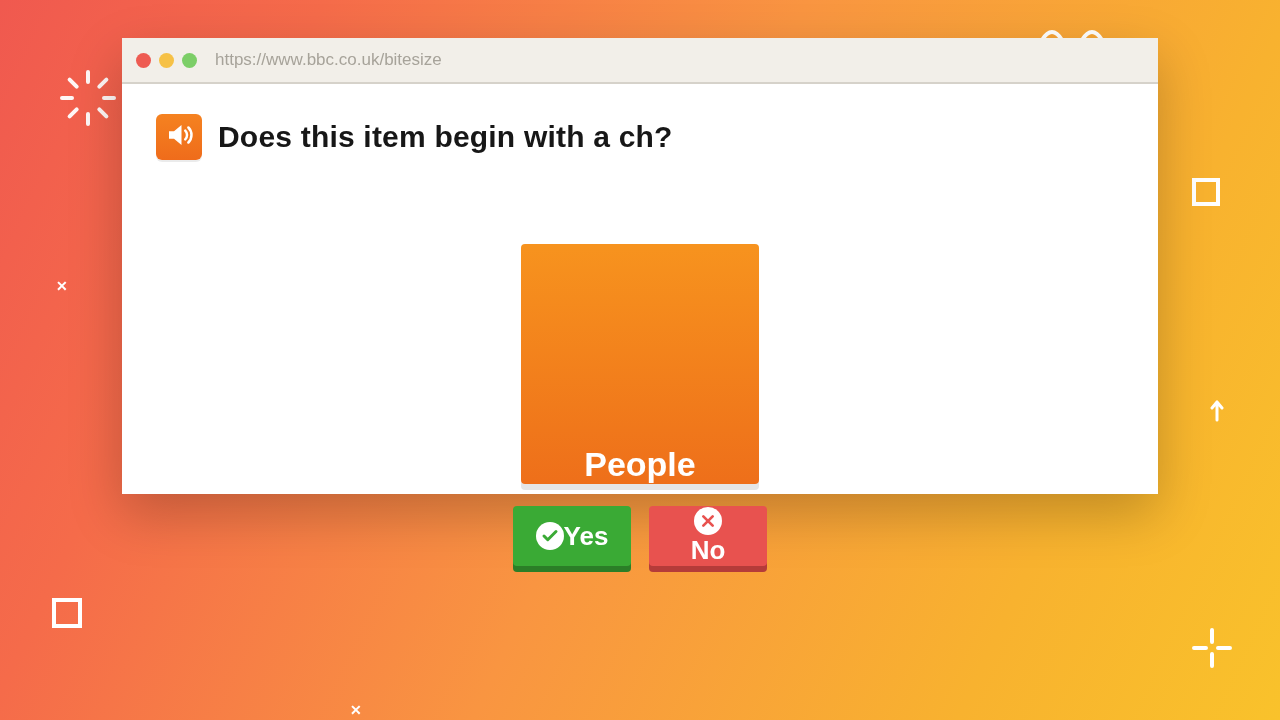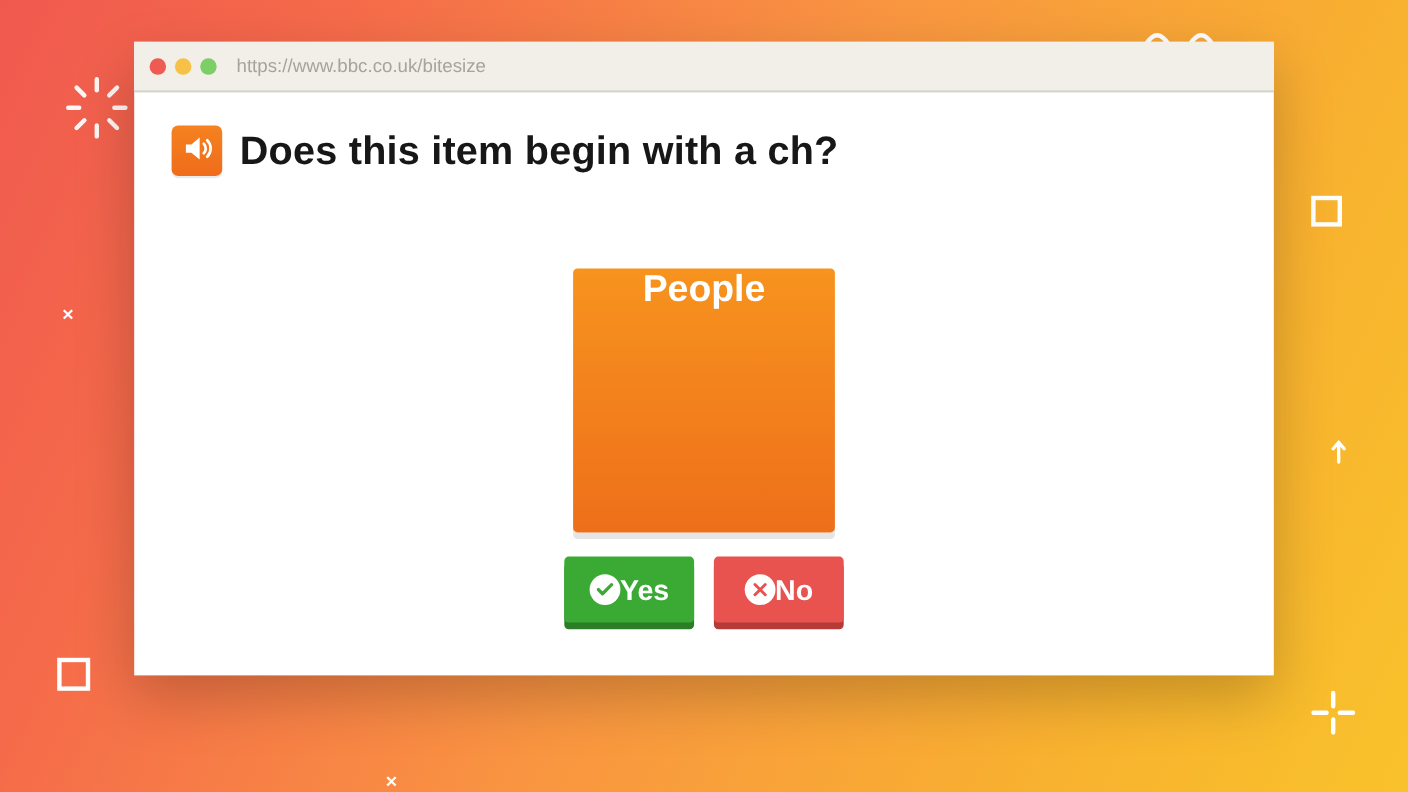--- a/index.html
+++ b/index.html
@@ -18,60 +18,60 @@
   .sq-top-right { right: 60px; top: 178px; width:28px; height:28px; border:4px solid #fff; }
   .arrow-up { right: 60px; top: 400px; width:10px; height:22px; }
   .arrow-up svg { width:14px; height:22px; }
   .x-left { left: 56px; top: 278px; color:#fff; font-size:14px; font-weight:bold; transform:rotate(0deg);}
   .sq-bottom-left { left: 52px; top: 598px; width:30px; height:30px; border:4px solid #fff; }
   .x-bottom { left: 350px; top: 702px; color:#fff; font-size:14px; font-weight:bold;}
   .plus-br { right: 48px; top: 628px; width:40px; height:40px;}
   .plus-br svg{width:40px;height:40px;}
 
   .browser {
-    position: absolute; left: 122px; top: 38px; width: 1036px; height: 576px;
+    position: absolute; left: 122px; top: 38px; width: 1036px; height: 456px;
     background: #fff; box-shadow: 0 20px 50px rgba(0,0,0,.22);
     display:flex; flex-direction:column;
   }
   .titlebar { height: 44px; background:#f2efe9; display:flex; align-items:center; padding:0 14px; gap:8px;}
   .dot{width:15px;height:15px;border-radius:50%;}
   .dot.red{background:#ee5b52;}
   .dot.yellow{background:#f6c146;}
   .dot.green{background:#7cce67;}
   .url{ color:#a7a39a; font-size:17px; margin-left:10px; }
   .sep{height:2px; background:#d6d2ca;}
   .content{ flex:1; padding: 30px 34px; position:relative; }
 
   .qrow{ display:flex; align-items:center; gap:16px; }
   .speaker{
     width:46px; height:46px; border-radius:6px;
     background: linear-gradient(180deg,#f58220 0%, #ef6c1b 100%);
     display:flex; align-items:center; justify-content:center;
     box-shadow: 0 2px 0 rgba(0,0,0,.08);
   }
   .speaker svg{ width:30px; height:30px; fill:#fff; }
-  .question{ font-size:36px; font-weight:800; color:#171717; letter-spacing:.2px;}
+  .question{ font-size:30px; font-weight:800; color:#171717; letter-spacing:.2px;}
 
   .card-area{ position:absolute; left:0; right:0; top:160px; display:flex; flex-direction:column; align-items:center; gap:22px;}
   .card{
     width:238px; height:240px; border-radius:4px;
     background: linear-gradient(180deg,#f7931e 0%, #ee6f1a 100%);
     box-shadow: 0 6px 0 rgba(0,0,0,.10);
-    display:flex; align-items:flex-start; justify-content:center;
+    display:flex; align-items:flex-end; justify-content:center;
   }
   .card-label{ color:#fff; font-size:34px; font-weight:800; }
 
   .btns{ display:flex; gap:18px; }
   .btn{
     display:flex; align-items:center; justify-content:center; 
     width:118px; height:60px; border-radius:4px; font-size:26px; font-weight:800; color:#fff;
     border:none; cursor:pointer;
   }
   .btn.yes{ background:#3aaa35; box-shadow: 0 6px 0 #2b7e27; }
-  .btn.no { background:#e8524f; box-shadow: 0 6px 0 #b53b39; }
+  .btn.no { background:#e8524f; box-shadow: 0 6px 0 #b53b39; flex-direction: column; }
   .btn .ic{ width:28px; height:28px; border-radius:50%; background:#fff; display:flex; align-items:center; justify-content:center;}
   .btn.yes .ic svg{ width:18px; height:18px; fill:#3aaa35; stroke:#3aaa35;}
   .btn.no  .ic svg{ width:16px; height:16px; }
 </style>
 </head>
 <body>
 
 <div class="bg">
 
   <div class="deco spinner">

